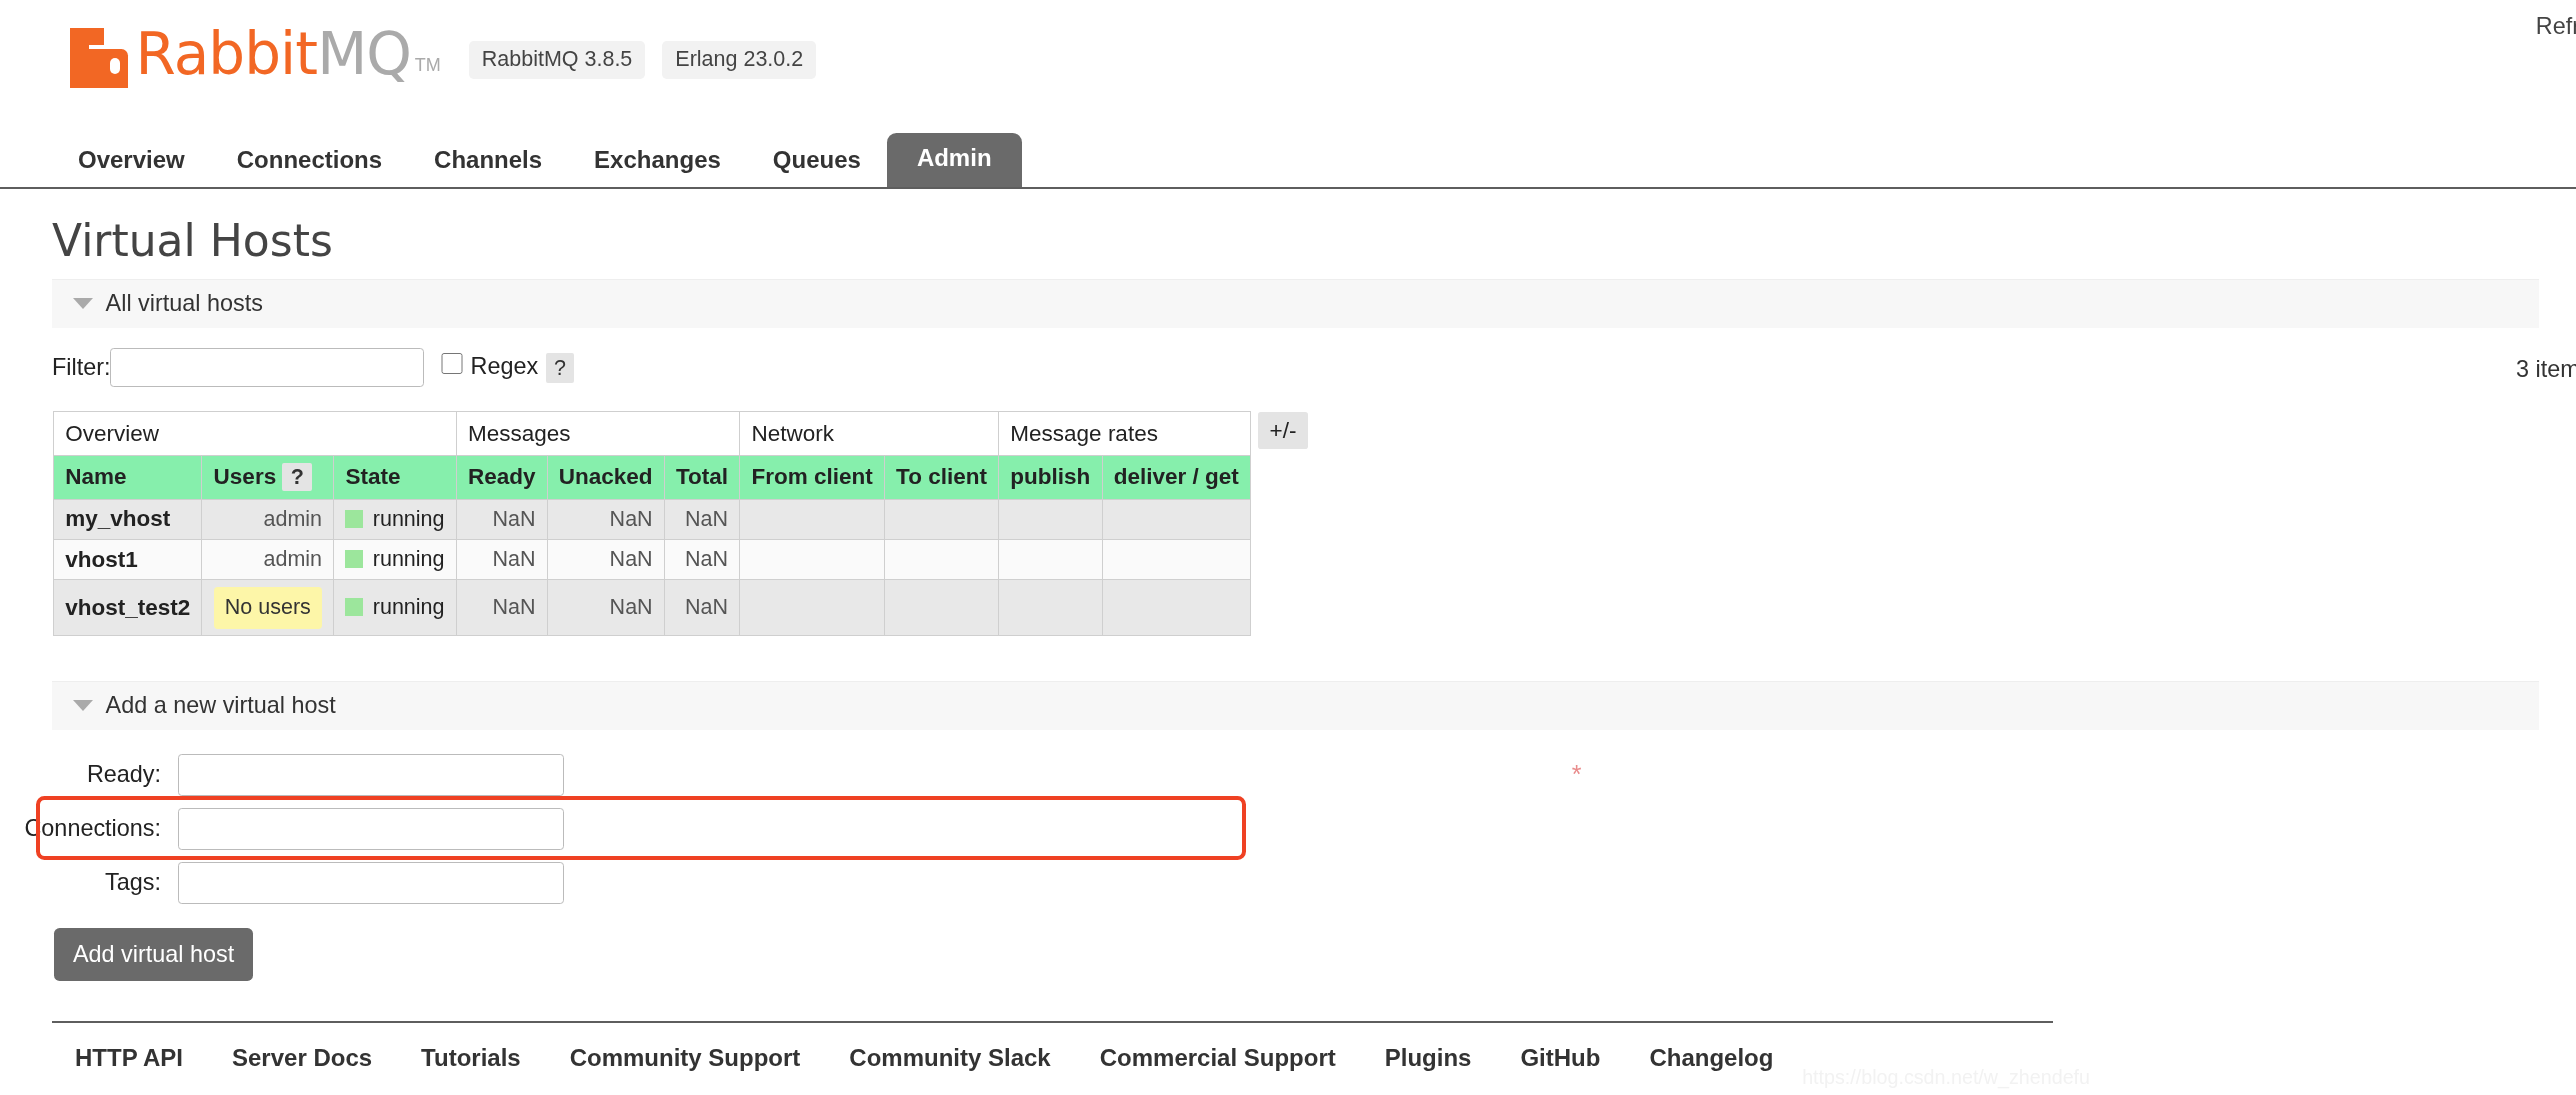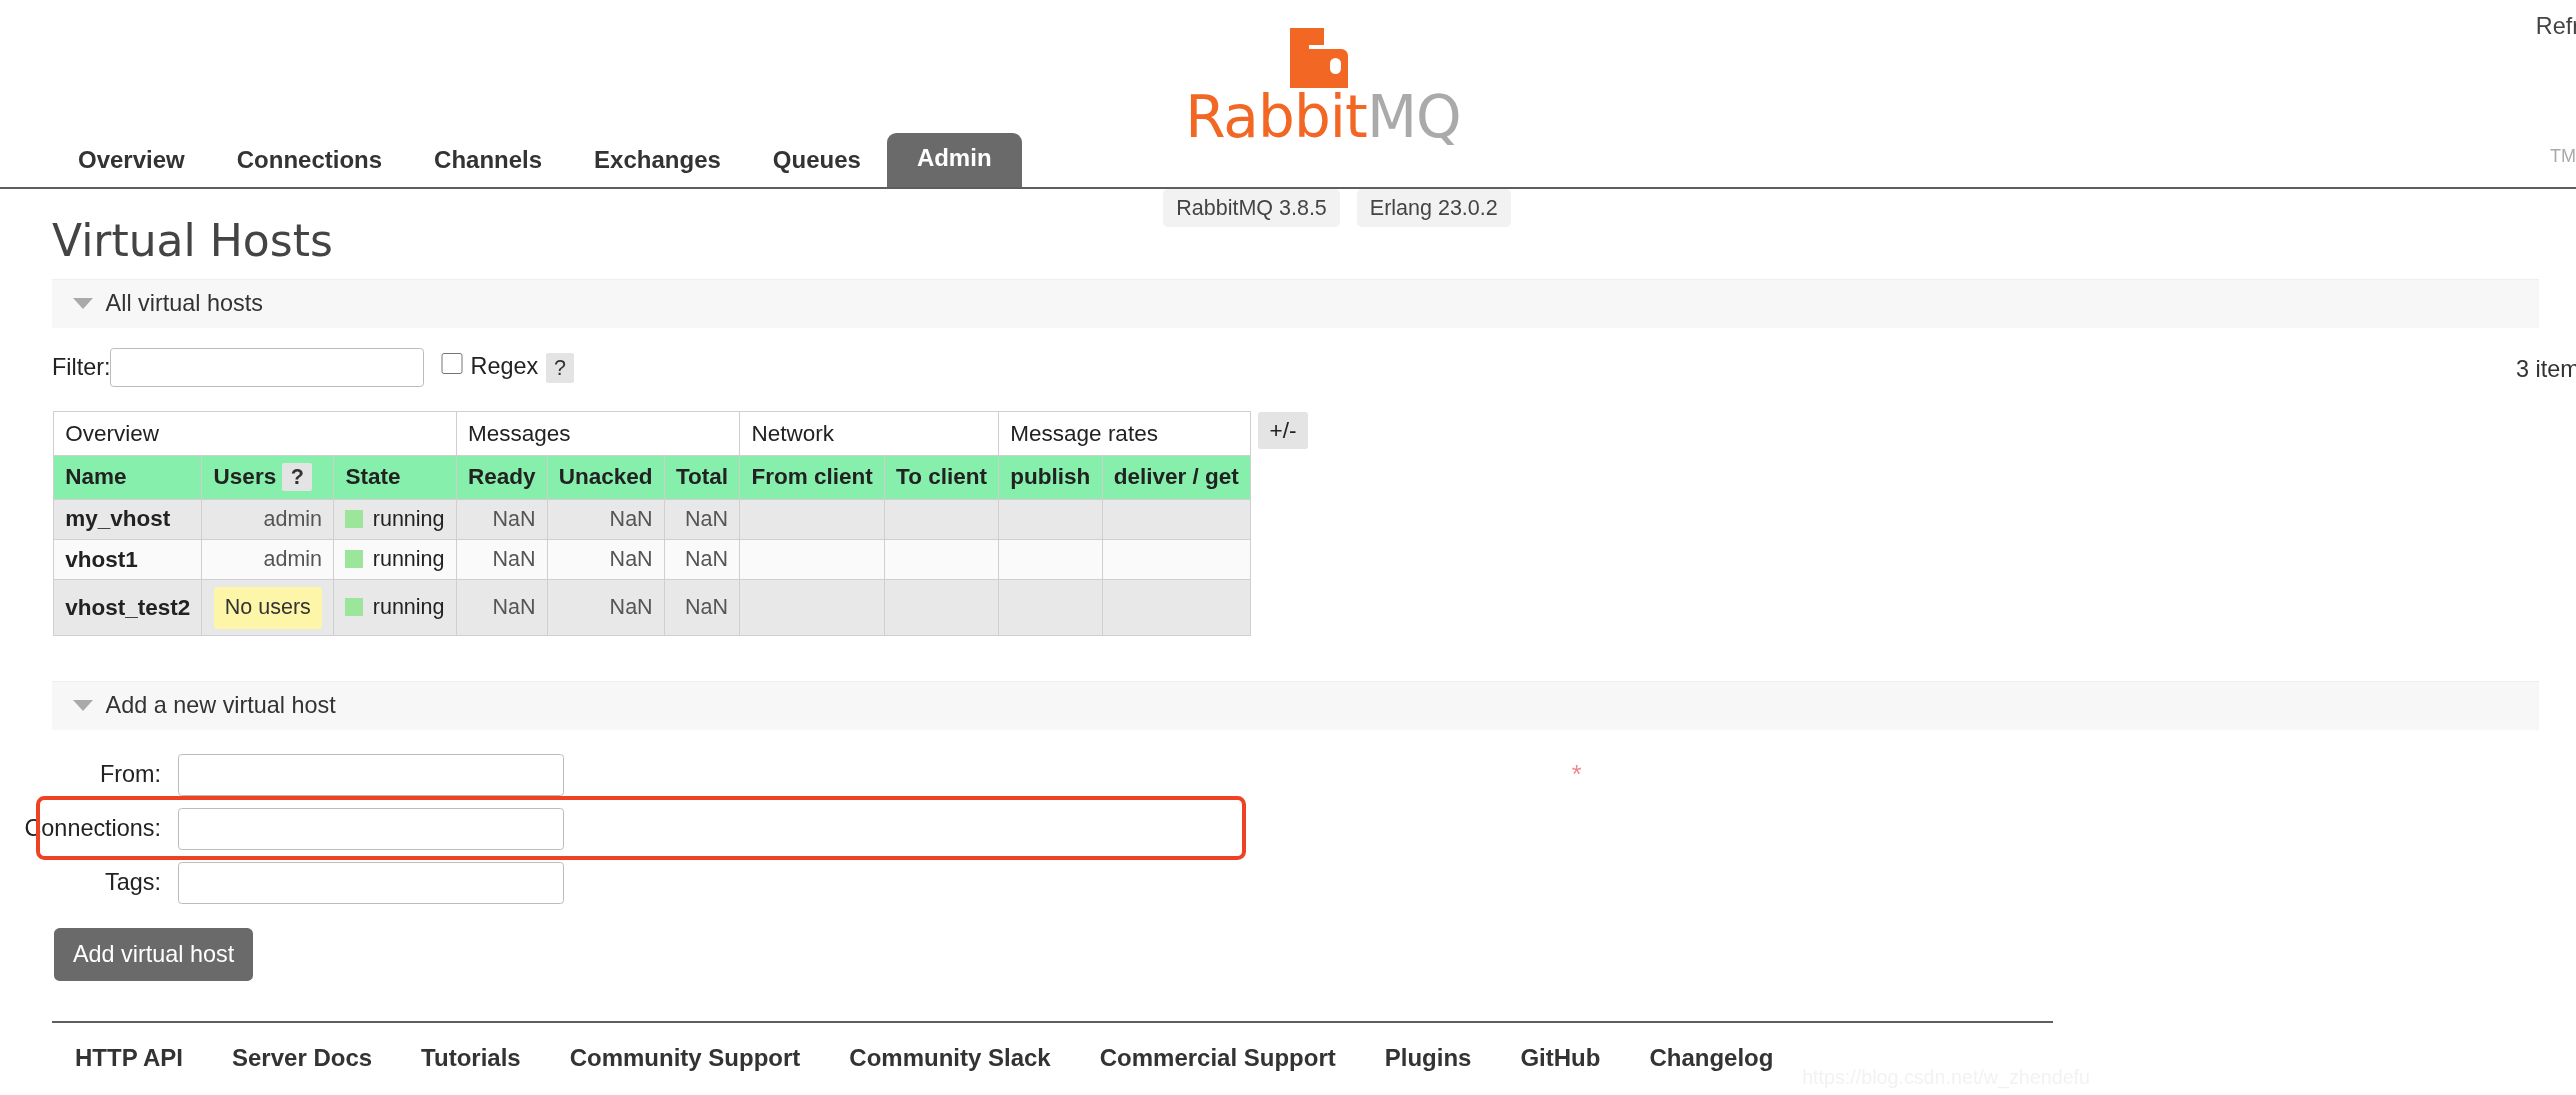--- a/index.html
+++ b/index.html
@@ -20,21 +20,20 @@
   
   #page-header {
     position: relative;
     height: 131px;
     padding: 20.6px 0 0 70px;
   }
   .logo-row {
     display: flex;
     align-items: center;
     gap: 0;
-    flex-direction: column;
   }
   .logo-mark {
     position: relative;
     width: 58px;
     height: 67px;
     margin-right: 7.5px;
     flex: 0 0 auto;
   }
   .logo-mark .bar-left {
     position: absolute;
@@ -512,21 +511,21 @@
 
   <div id="highlight-box"></div>
 
   <div id="add-form-section">
     <div class="section-bar">
       <span class="tri-down"></span>
       <span>Add a new virtual host</span>
     </div>
 
     <div class="form-grid">
-      <div class="form-label">From:</div>
+      <div class="form-label">Ready:</div>
       <input class="form-input" type="text" value="" style="">
       <div class="required-star">*</div>
 
       <div class="form-label">Connections:</div>
       <input class="form-input" type="text" value="" style="">
       <div></div>
 
       <div class="form-label">Tags:</div>
       <input class="form-input" type="text" value="" style="">
       <div></div>

